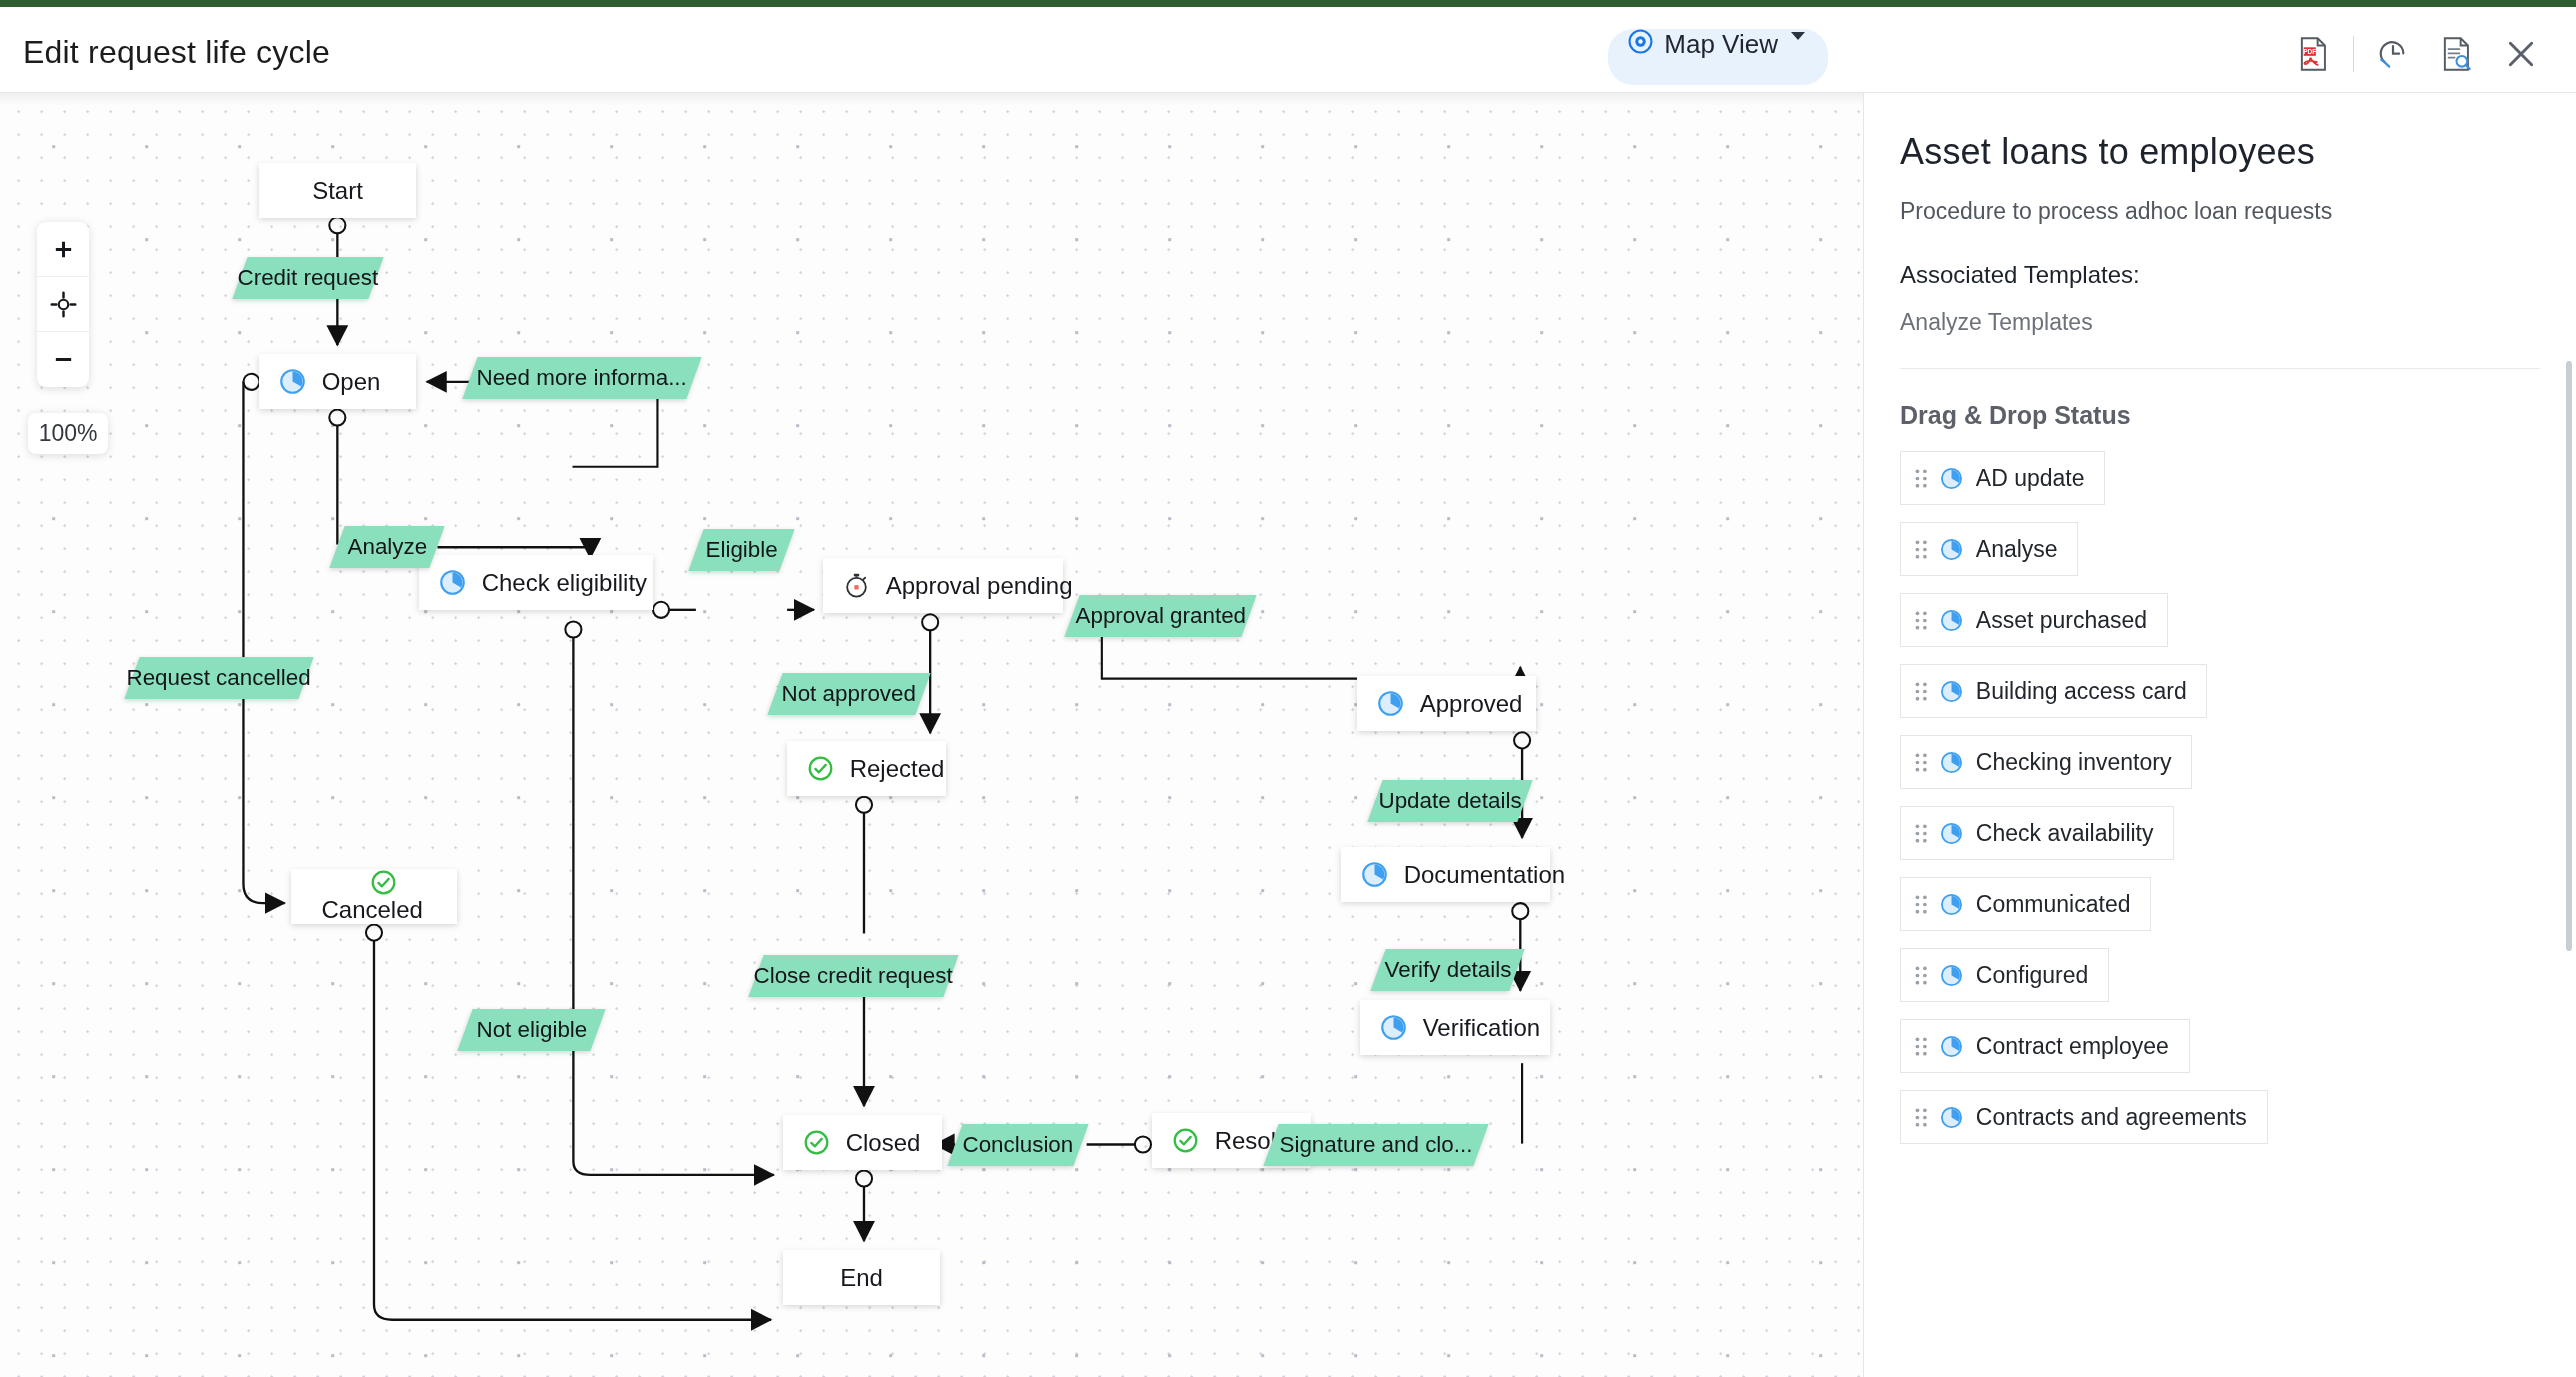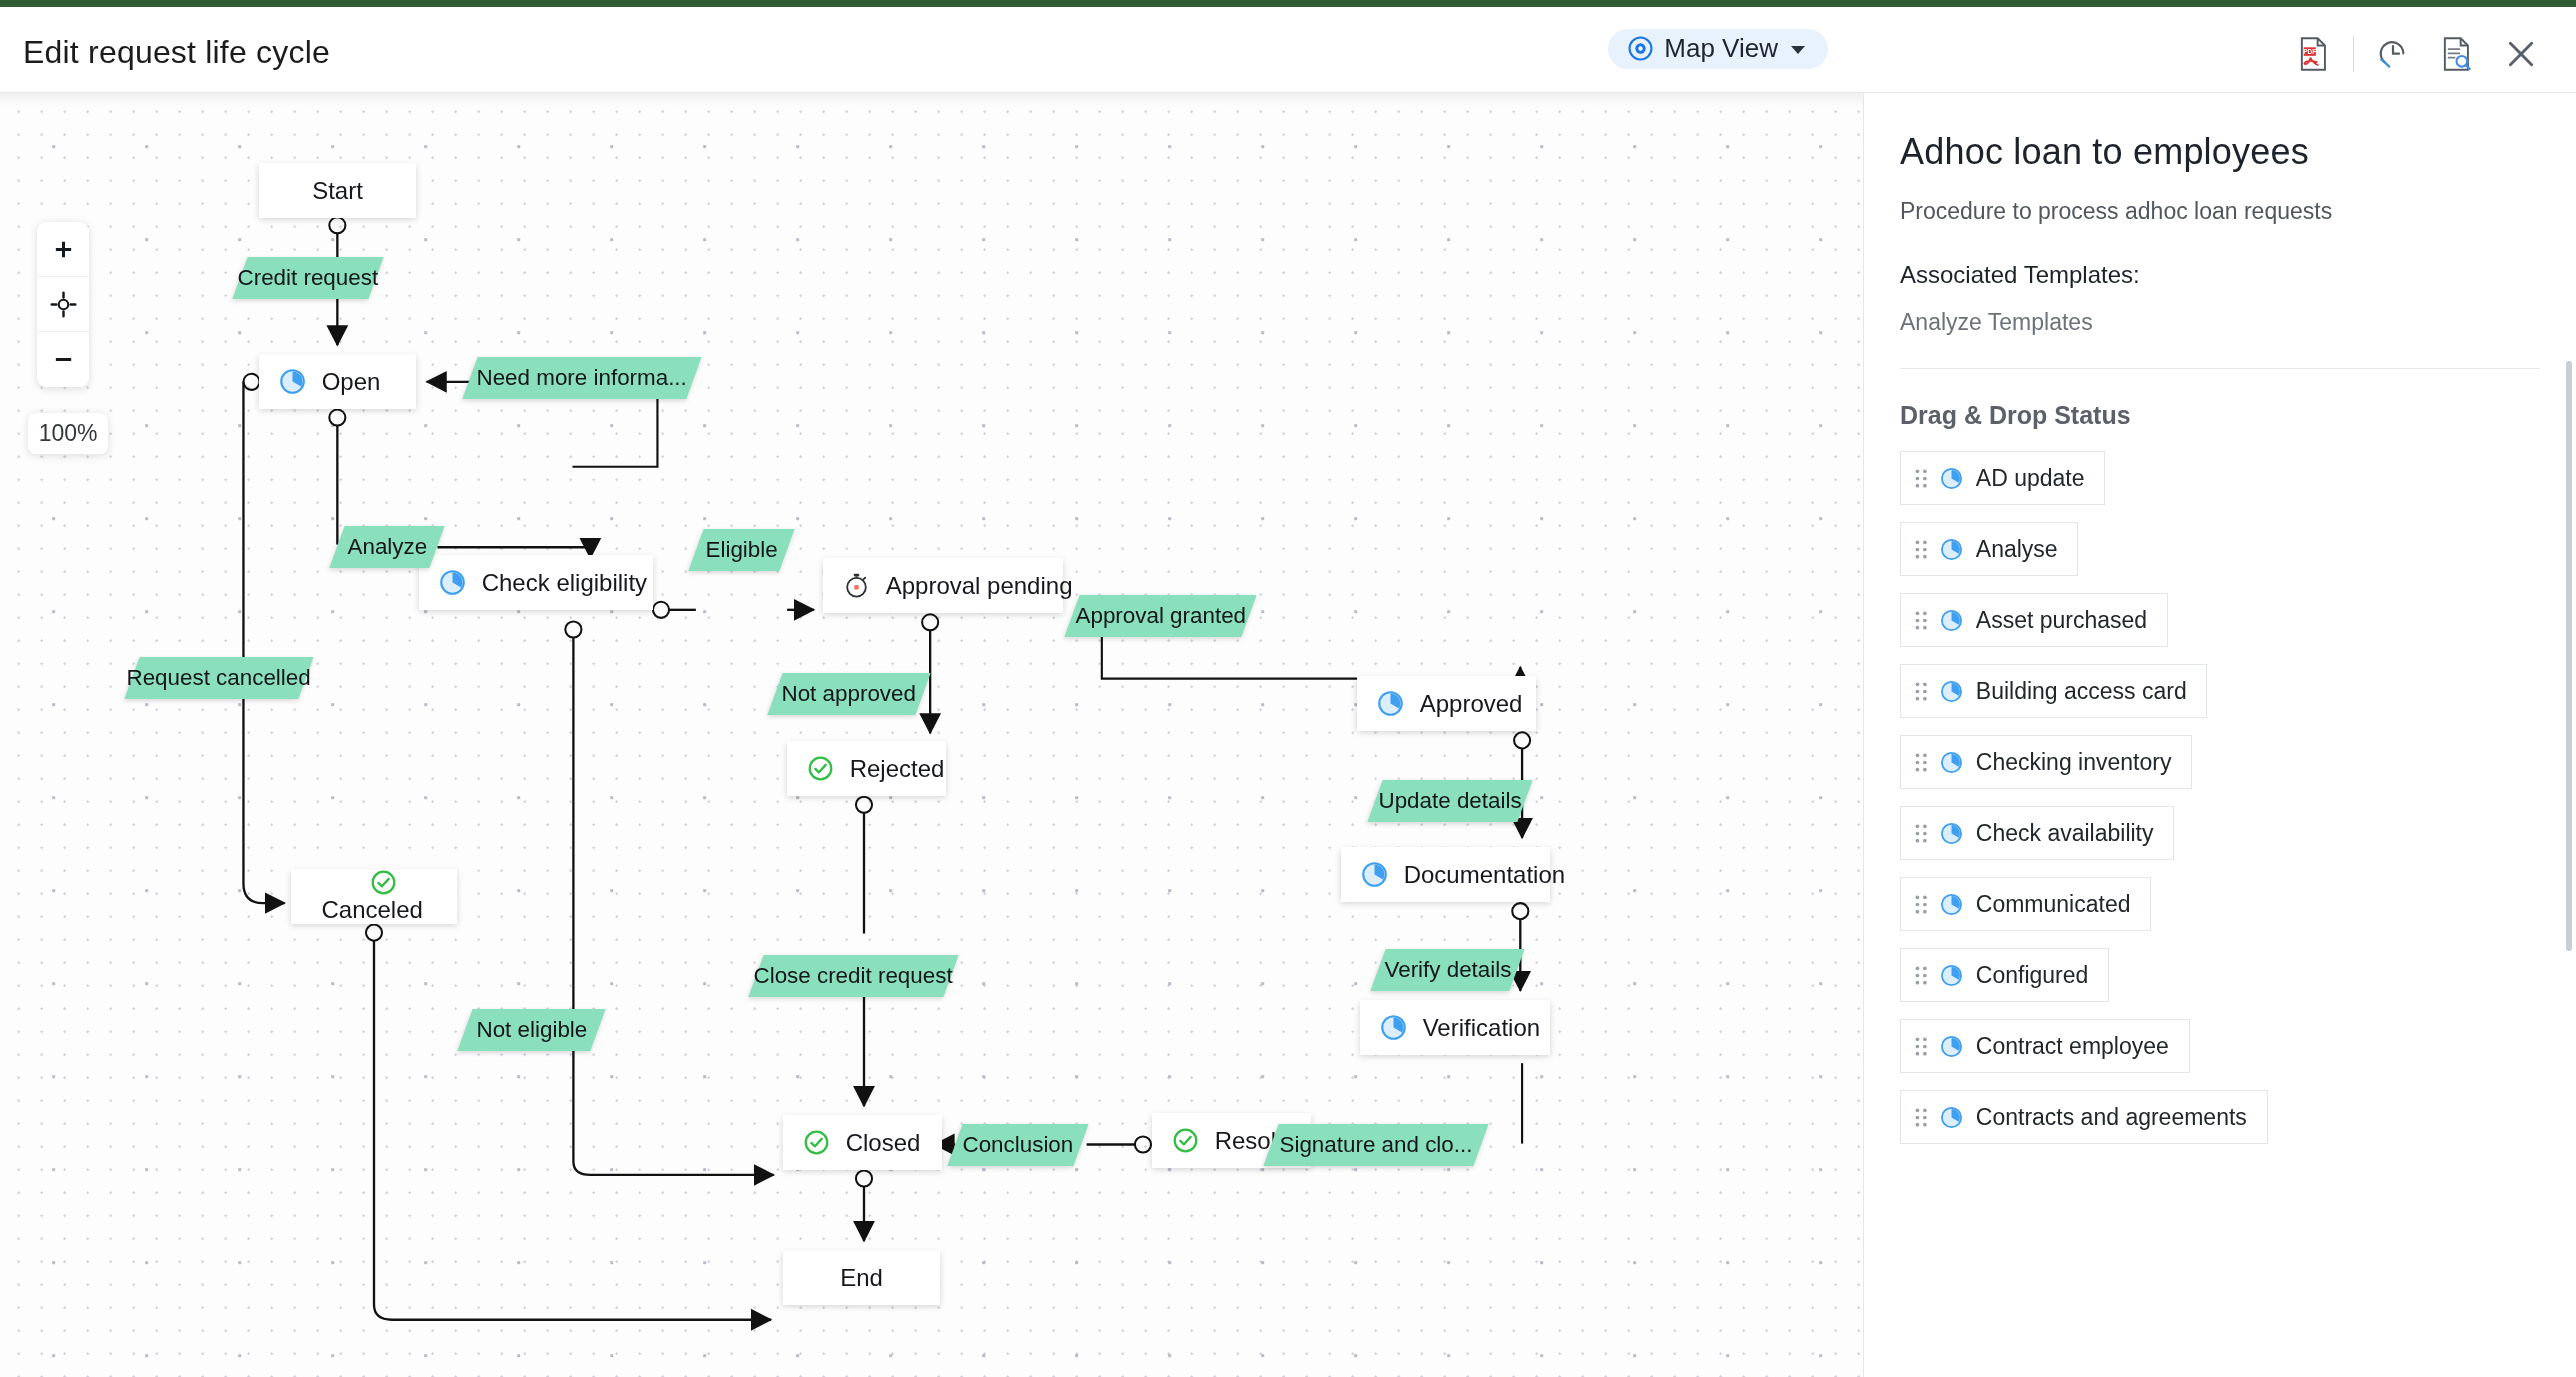--- a/index.html
+++ b/index.html
@@ -27,23 +27,23 @@
     border-bottom: 0.9px solid #e8e8e8;
   }
   .header-title {
     position: absolute; left: 23px; top: 27px;
     font-size: 32px; color: #1c1c1c; font-weight: 400;
     letter-spacing: 0.2px; white-space: nowrap;
   }
 
   .mapview-pill {
     position: absolute; left: 1608px; top: 21.5px;
-    height: 40px; padding: 0 23px 0 19.7px;
+    height: 56px; padding: 0 23px 0 19.7px;
     background: #e8f2fd; border-radius: 25px;
-    display: flex; align-items: center; gap: 11.6px;
+    display: flex; align-items: flex-start; gap: 11.6px;
     cursor: pointer;
   }
   .mapview-label { font-size: 26px; color: #1f2430; white-space: nowrap; }
   .eye-ic { width: 25px; height: 25px; display: block; }
   .chev {
     width: 0; height: 0; margin-left: 1.8px; margin-top: 3.6px;
     border-left: 7.2px solid transparent; border-right: 7.2px solid transparent;
     border-top: 8px solid #2b3340;
   }
 
@@ -437,21 +437,21 @@
         </div>
         <div class="trans" style="left: 1271px; top: 1031px; width: 210px;">
           <span>Signature and clo...</span>
         </div>
       </div>
   </div>
 
   <div class="panel">
 
     <div class="panel-body">
-      <div class="proc-title">Adhoc loan to employees</div>
+      <div class="proc-title">Asset loans to employees</div>
       <div class="proc-desc">Procedure to process adhoc loan requests</div>
       <div class="assoc-label">Associated Templates:</div>
       <div class="assoc-value">Analyze Templates</div>
       <div class="panel-sep"></div>
     </div>
 
     <div class="dnd-title">Drag &amp; Drop Status</div>
     <div class="status-list" id="status-list">
         <div><div class="status-item">
             <svg class="grip" viewBox="0 0 10 16">

